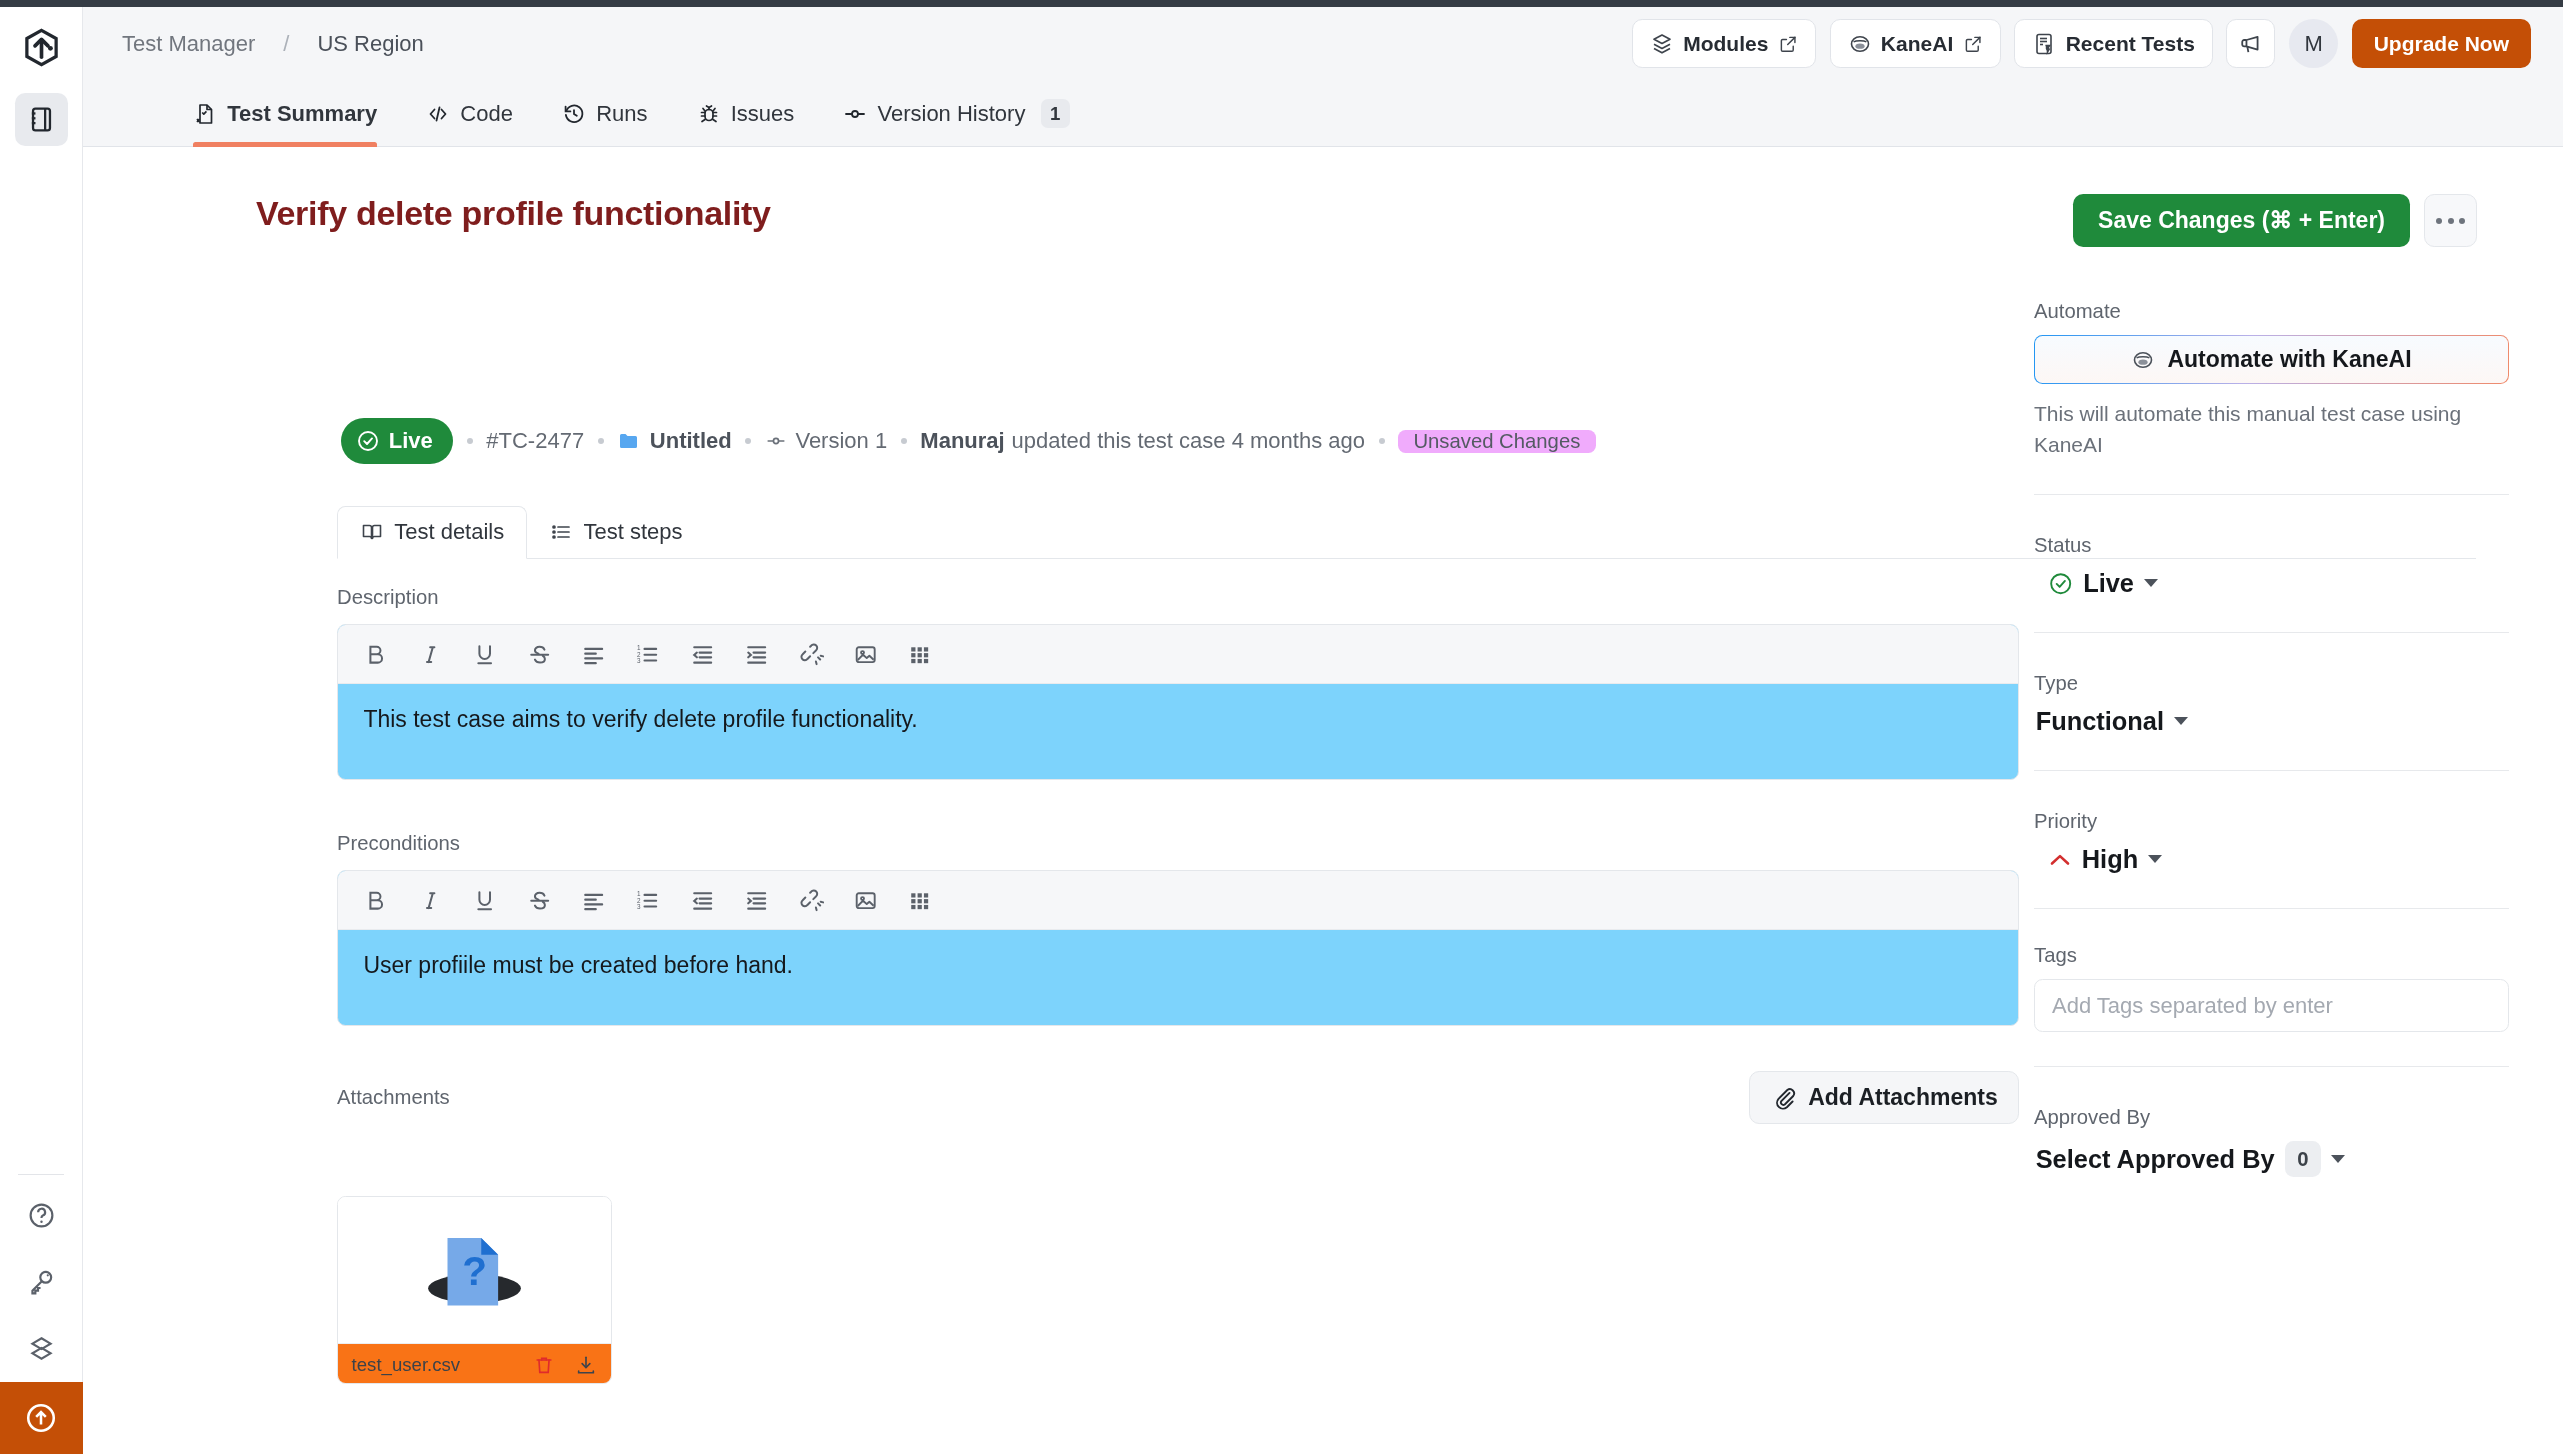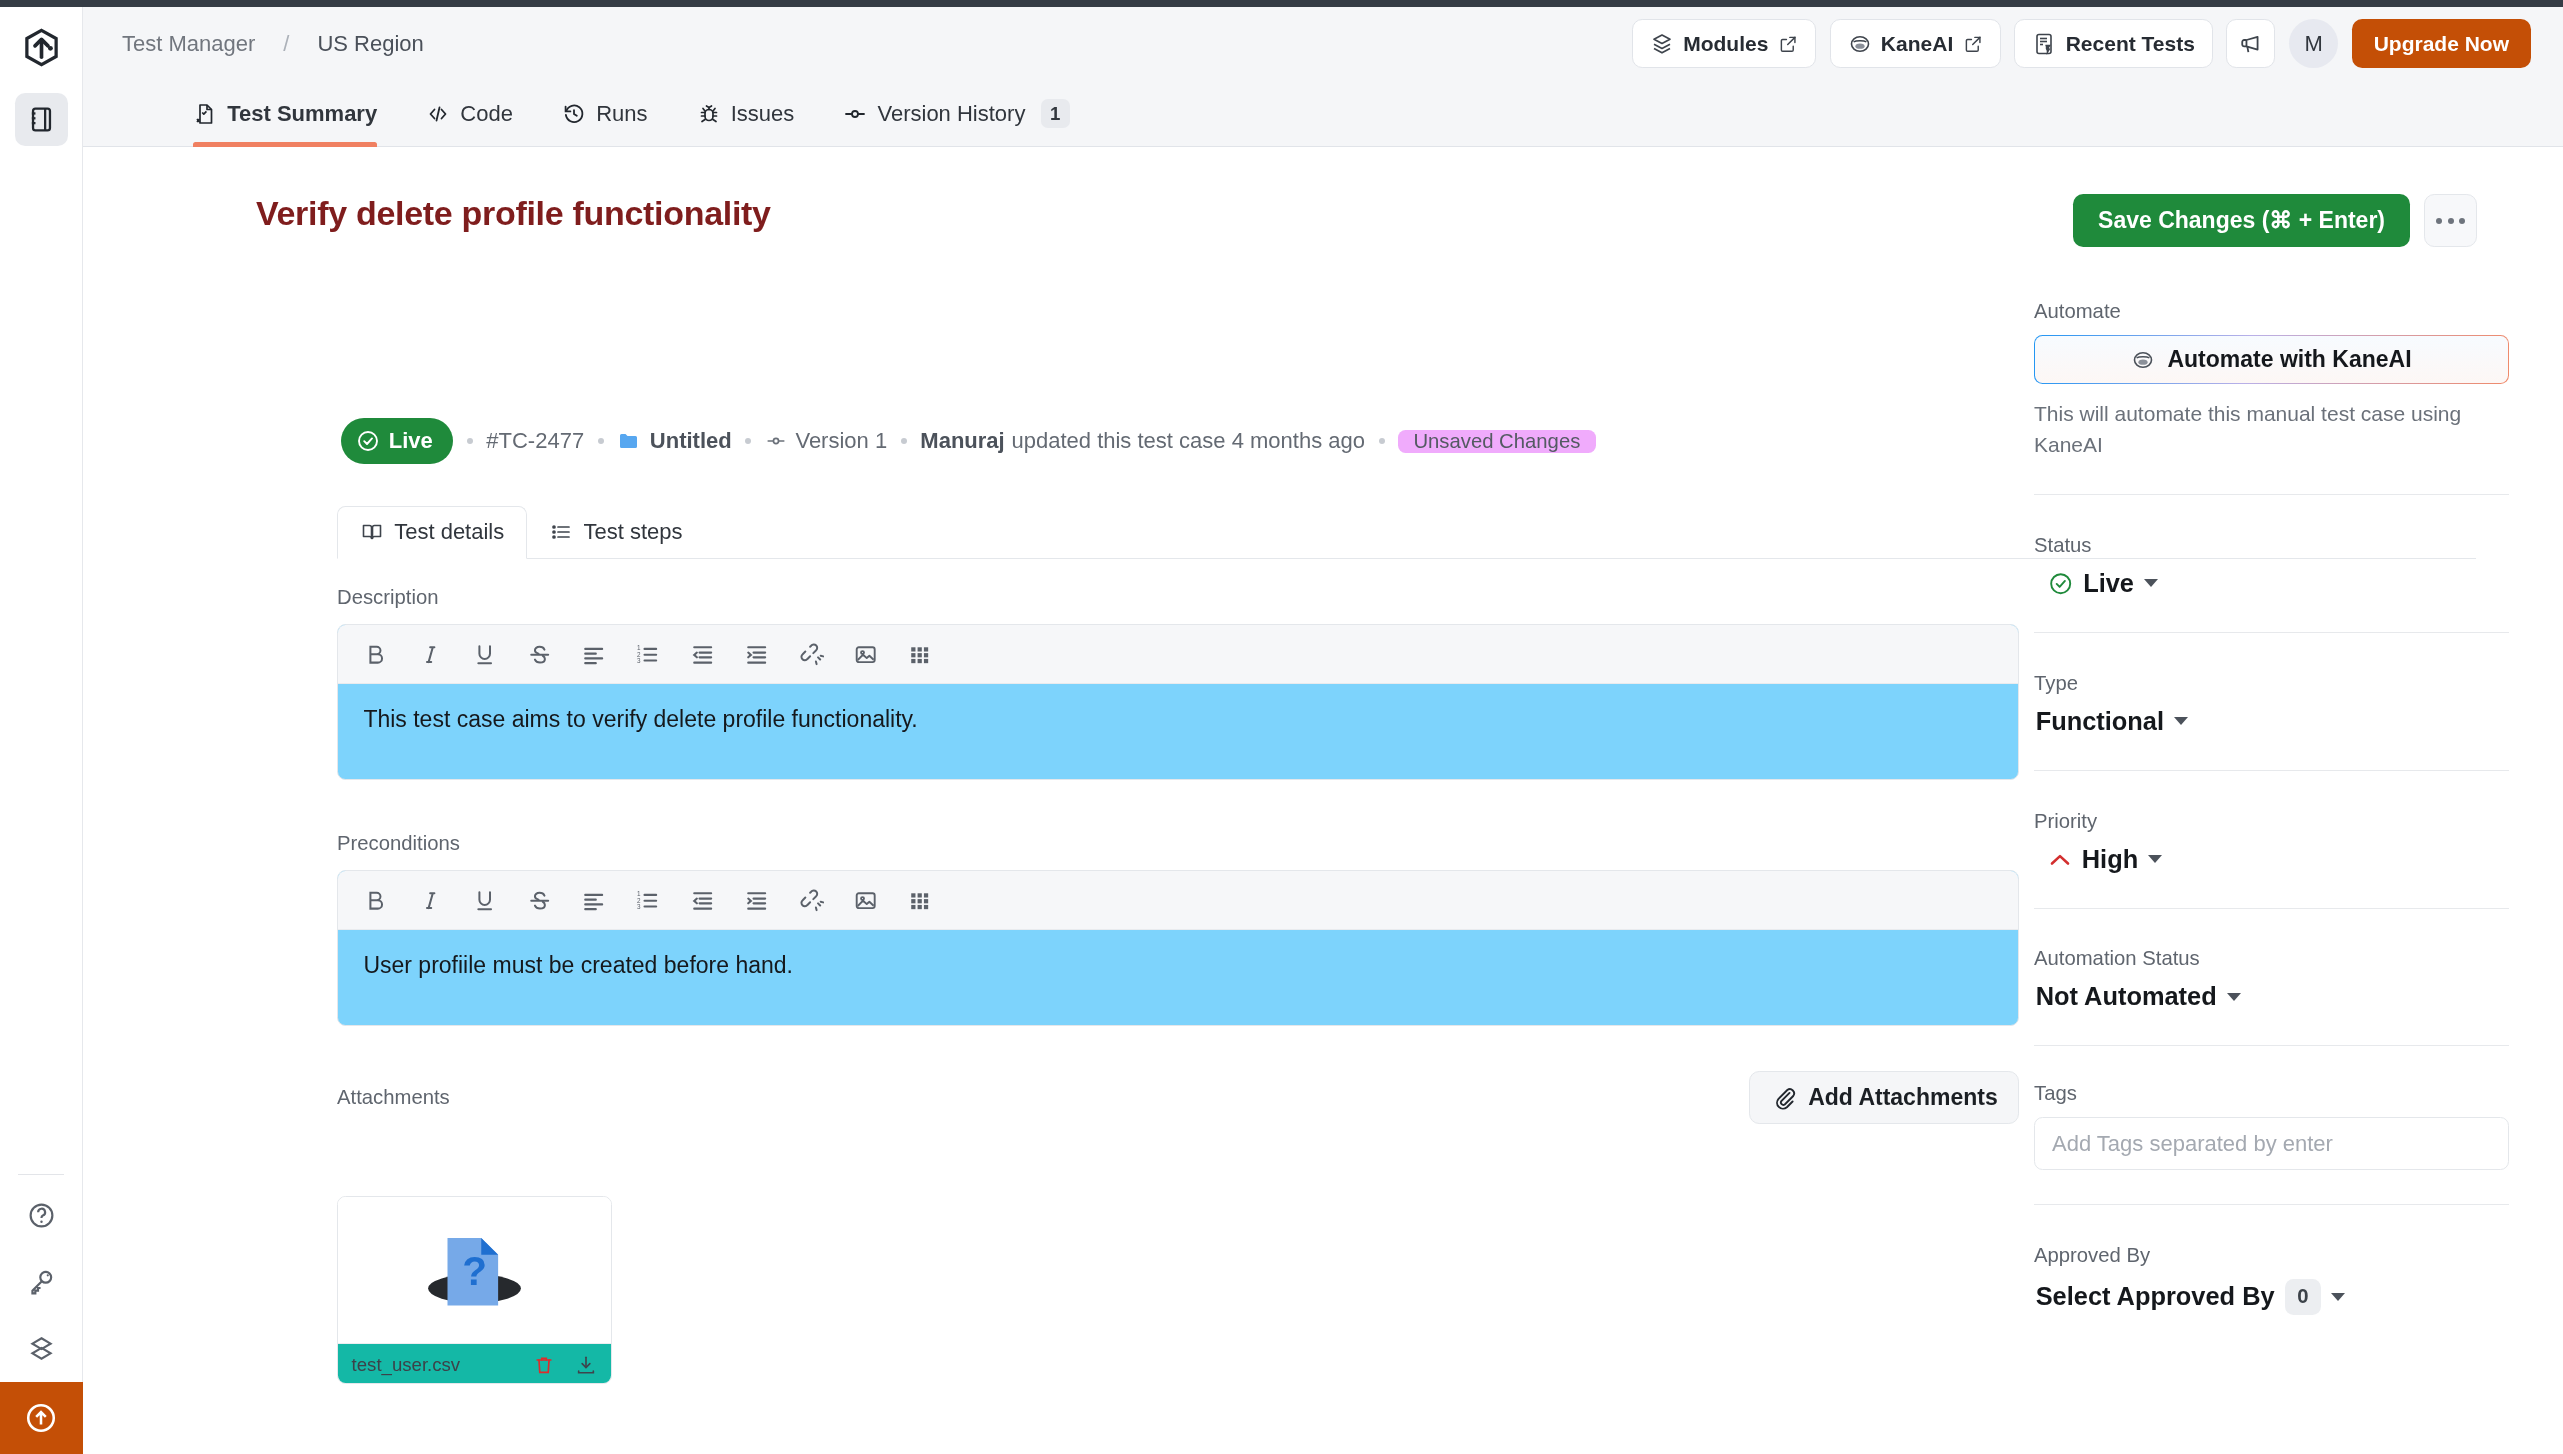--- a/index.html
+++ b/index.html
@@ -159,21 +159,21 @@
   .att-btn {
     margin-left: auto; height: 53px; background: #f5f6f8; border: 0.8px solid #e4e7eb; border-radius: 10.2px;
     display: flex; align-items: center; gap: 12px; padding: 0 20.3px; font-size: 23px; font-weight: 700; color: #1b1f24;
   }
   .att-card {
     position: absolute; left: 254px; width: 275px; height: 188px;
     border: 0.8px solid #e4e7eb; border-radius: 8.5px; overflow: hidden; background: #fff;
   }
   .att-thumb { height: 146px; display: flex; align-items: center; justify-content: center; background:#fff; }
   .att-foot {
-    height: 42px; background: #14b8a6; border-top: 0.8px solid #eceef1;
+    height: 42px; background: #f97316; border-top: 0.8px solid #eceef1;
     display: flex; align-items: center; padding: 0 13.6px; gap: 20px;
   }
   .att-name { font-size: 18.6px; color: #3c4249; flex: 1 1 auto; }
 
   
   .rpanel { position: absolute; top: 441px; left: 1951px; width: 475px; }
   .rsec { padding-bottom: 0; }
   .rsec-divider { height: 0.8px; background: #e7e9ec; margin: 34px 0 0 0; }
   .rlabel { font-size: 20.3px; color: #5f656e; margin-bottom: 12px; }
   .rvalue {
@@ -756,28 +756,20 @@
           <svg width="24" height="17" viewBox="0 0 24 16" fill="none" stroke="#d32f2f" stroke-width="2.6" stroke-linecap="round" stroke-linejoin="round">
             <path d="M4 12 12 4.6 20 12"></path>
           </svg>
         </span>
         <span>High</span>
         <span class="caret"></span>
       </div>
       <div class="rsec-divider"></div>
     </div>
 
-    <div class="rsec" style="margin-top:39px;">
-      <div class="rlabel">Automation Status</div>
-      <div class="rvalue" style="padding-left:1.7px;">
-        <span>Not Automated</span>
-        <span class="caret"></span>
-      </div>
-      <div class="rsec-divider"></div>
-    </div>
 
     <div class="rsec" style="margin-top:36px;">
       <div class="rlabel">Tags</div>
       <div class="tags-input">
         <span>Add Tags separated by enter</span>
       </div>
       <div class="rsec-divider"></div>
     </div>
 
     <div class="rsec" style="margin-top:39px;">

